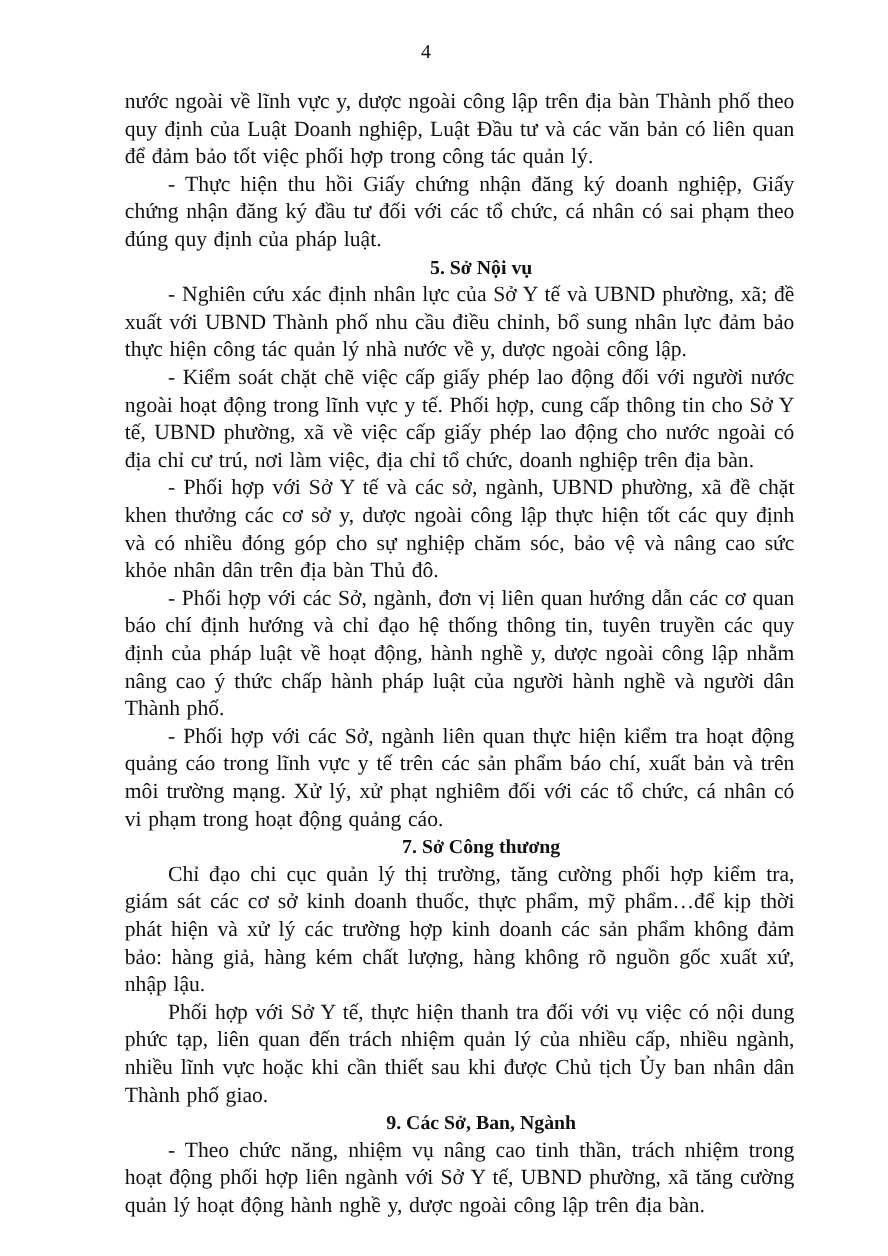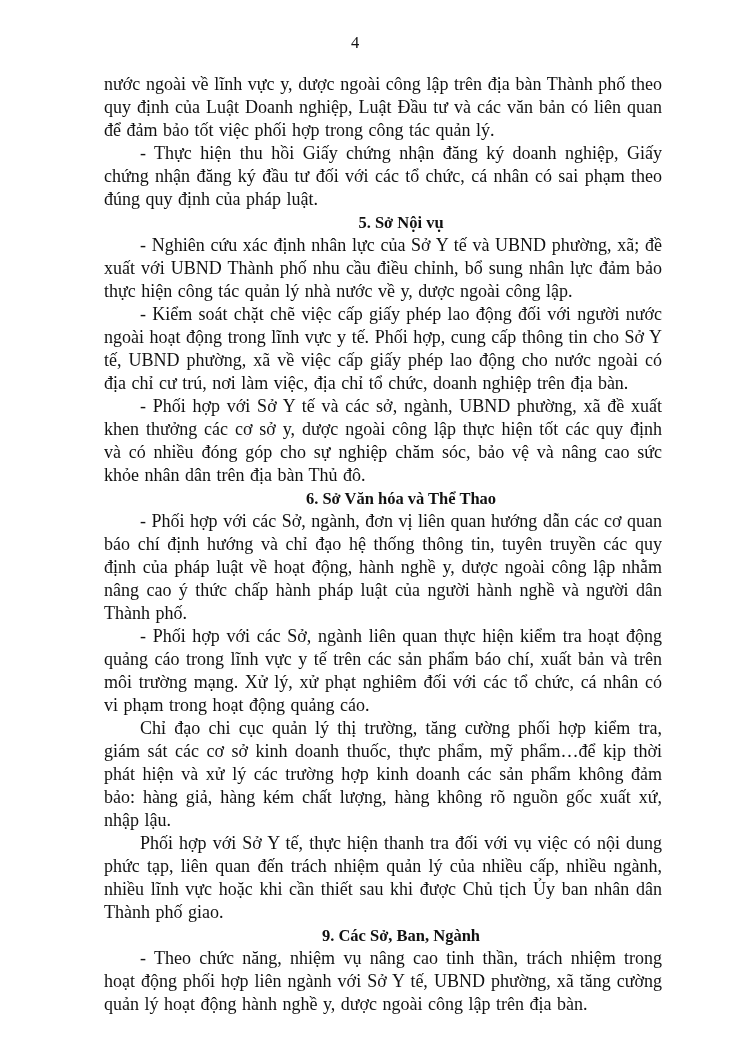--- a/index.html
+++ b/index.html
@@ -51,21 +51,21 @@
 <body>
 
 <div class="page">
   <div class="page-number"><span>4</span></div>
 
   <p class="para">nước ngoài về lĩnh vực y, dược ngoài công lập trên địa bàn Thành phố theo quy định của Luật Doanh nghiệp, Luật Đầu tư và các văn bản có liên quan để đảm bảo tốt việc phối hợp trong công tác quản lý.</p>
   <p class="para indent">- Thực hiện thu hồi Giấy chứng nhận đăng ký doanh nghiệp, Giấy chứng nhận đăng ký đầu tư đối với các tổ chức, cá nhân có sai phạm theo đúng quy định của pháp luật.</p>
   <p class="heading">5. Sở Nội vụ</p>
   <p class="para indent">- Nghiên cứu xác định nhân lực của Sở Y tế và UBND phường, xã; đề xuất với UBND Thành phố nhu cầu điều chỉnh, bổ sung nhân lực đảm bảo thực hiện công tác quản lý nhà nước về y, dược ngoài công lập.</p>
   <p class="para indent">- Kiểm soát chặt chẽ việc cấp giấy phép lao động đối với người nước ngoài hoạt động trong lĩnh vực y tế. Phối hợp, cung cấp thông tin cho Sở Y tế, UBND phường, xã về việc cấp giấy phép lao động cho nước ngoài có địa chỉ cư trú, nơi làm việc, địa chỉ tổ chức, doanh nghiệp trên địa bàn.</p>
-  <p class="para indent">- Phối hợp với Sở Y tế và các sở, ngành, UBND phường, xã đề xuất khen thưởng các cơ sở y, dược ngoài công lập thực hiện tốt các quy định và có nhiều đóng góp cho sự nghiệp chăm sóc, bảo vệ và nâng cao sức khỏe nhân dân trên địa bàn Thủ đô.</p>
-  <p class="heading">6. Sở Văn hóa và Thể Thao</p>
+  <p class="para indent">- Phối hợp với Sở Y tế và các sở, ngành, UBND phường, xã đề chặt khen thưởng các cơ sở y, dược ngoài công lập thực hiện tốt các quy định và có nhiều đóng góp cho sự nghiệp chăm sóc, bảo vệ và nâng cao sức khỏe nhân dân trên địa bàn Thủ đô.</p>
   <p class="para indent">- Phối hợp với các Sở, ngành, đơn vị liên quan hướng dẫn các cơ quan báo chí định hướng và chỉ đạo hệ thống thông tin, tuyên truyền các quy định của pháp luật về hoạt động, hành nghề y, dược ngoài công lập nhằm nâng cao ý thức chấp hành pháp luật của người hành nghề và người dân Thành phố.</p>
   <p class="para indent">- Phối hợp với các Sở, ngành liên quan thực hiện kiểm tra hoạt động quảng cáo trong lĩnh vực y tế trên các sản phẩm báo chí, xuất bản và trên môi trường mạng. Xử lý, xử phạt nghiêm đối với các tổ chức, cá nhân có vi phạm trong hoạt động quảng cáo.</p>
+  <p class="heading">7. Sở Công thương</p>
   <p class="para indent">Chỉ đạo chi cục quản lý thị trường, tăng cường phối hợp kiểm tra, giám sát các cơ sở kinh doanh thuốc, thực phẩm, mỹ phẩm…để kịp thời phát hiện và xử lý các trường hợp kinh doanh các sản phẩm không đảm bảo: hàng giả, hàng kém chất lượng, hàng không rõ nguồn gốc xuất xứ, nhập lậu.</p>
   <p class="para indent">Phối hợp với Sở Y tế, thực hiện thanh tra đối với vụ việc có nội dung phức tạp, liên quan đến trách nhiệm quản lý của nhiều cấp, nhiều ngành, nhiều lĩnh vực hoặc khi cần thiết sau khi được Chủ tịch Ủy ban nhân dân Thành phố giao.</p>
   <p class="heading">9. Các Sở, Ban, Ngành</p>
   <p class="para indent">- Theo chức năng, nhiệm vụ nâng cao tinh thần, trách nhiệm trong hoạt động phối hợp liên ngành với Sở Y tế, UBND phường, xã tăng cường quản lý hoạt động hành nghề y, dược ngoài công lập trên địa bàn.</p>
 </div>
 
 </body></html>

